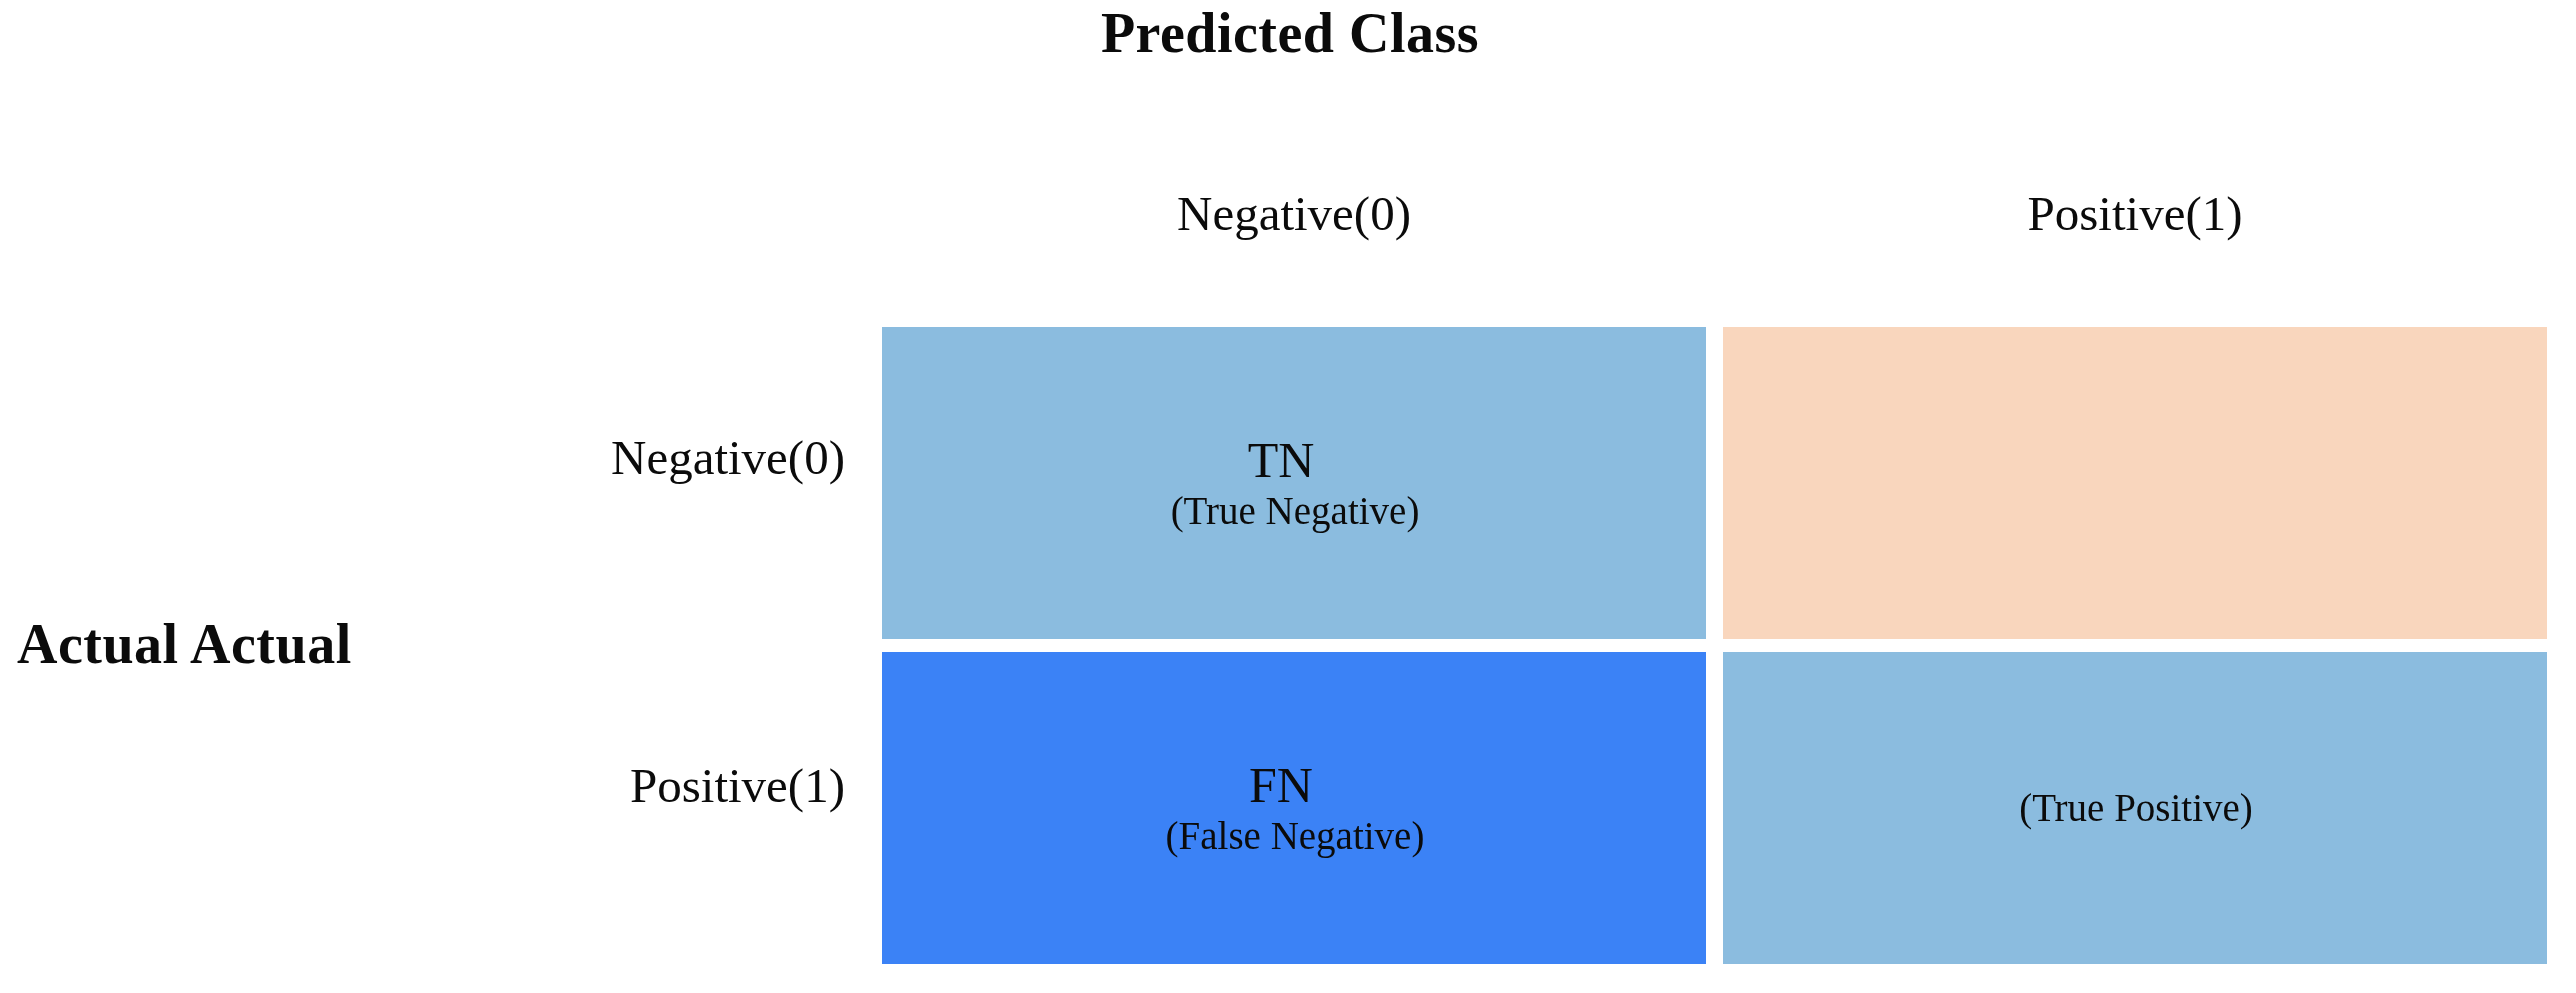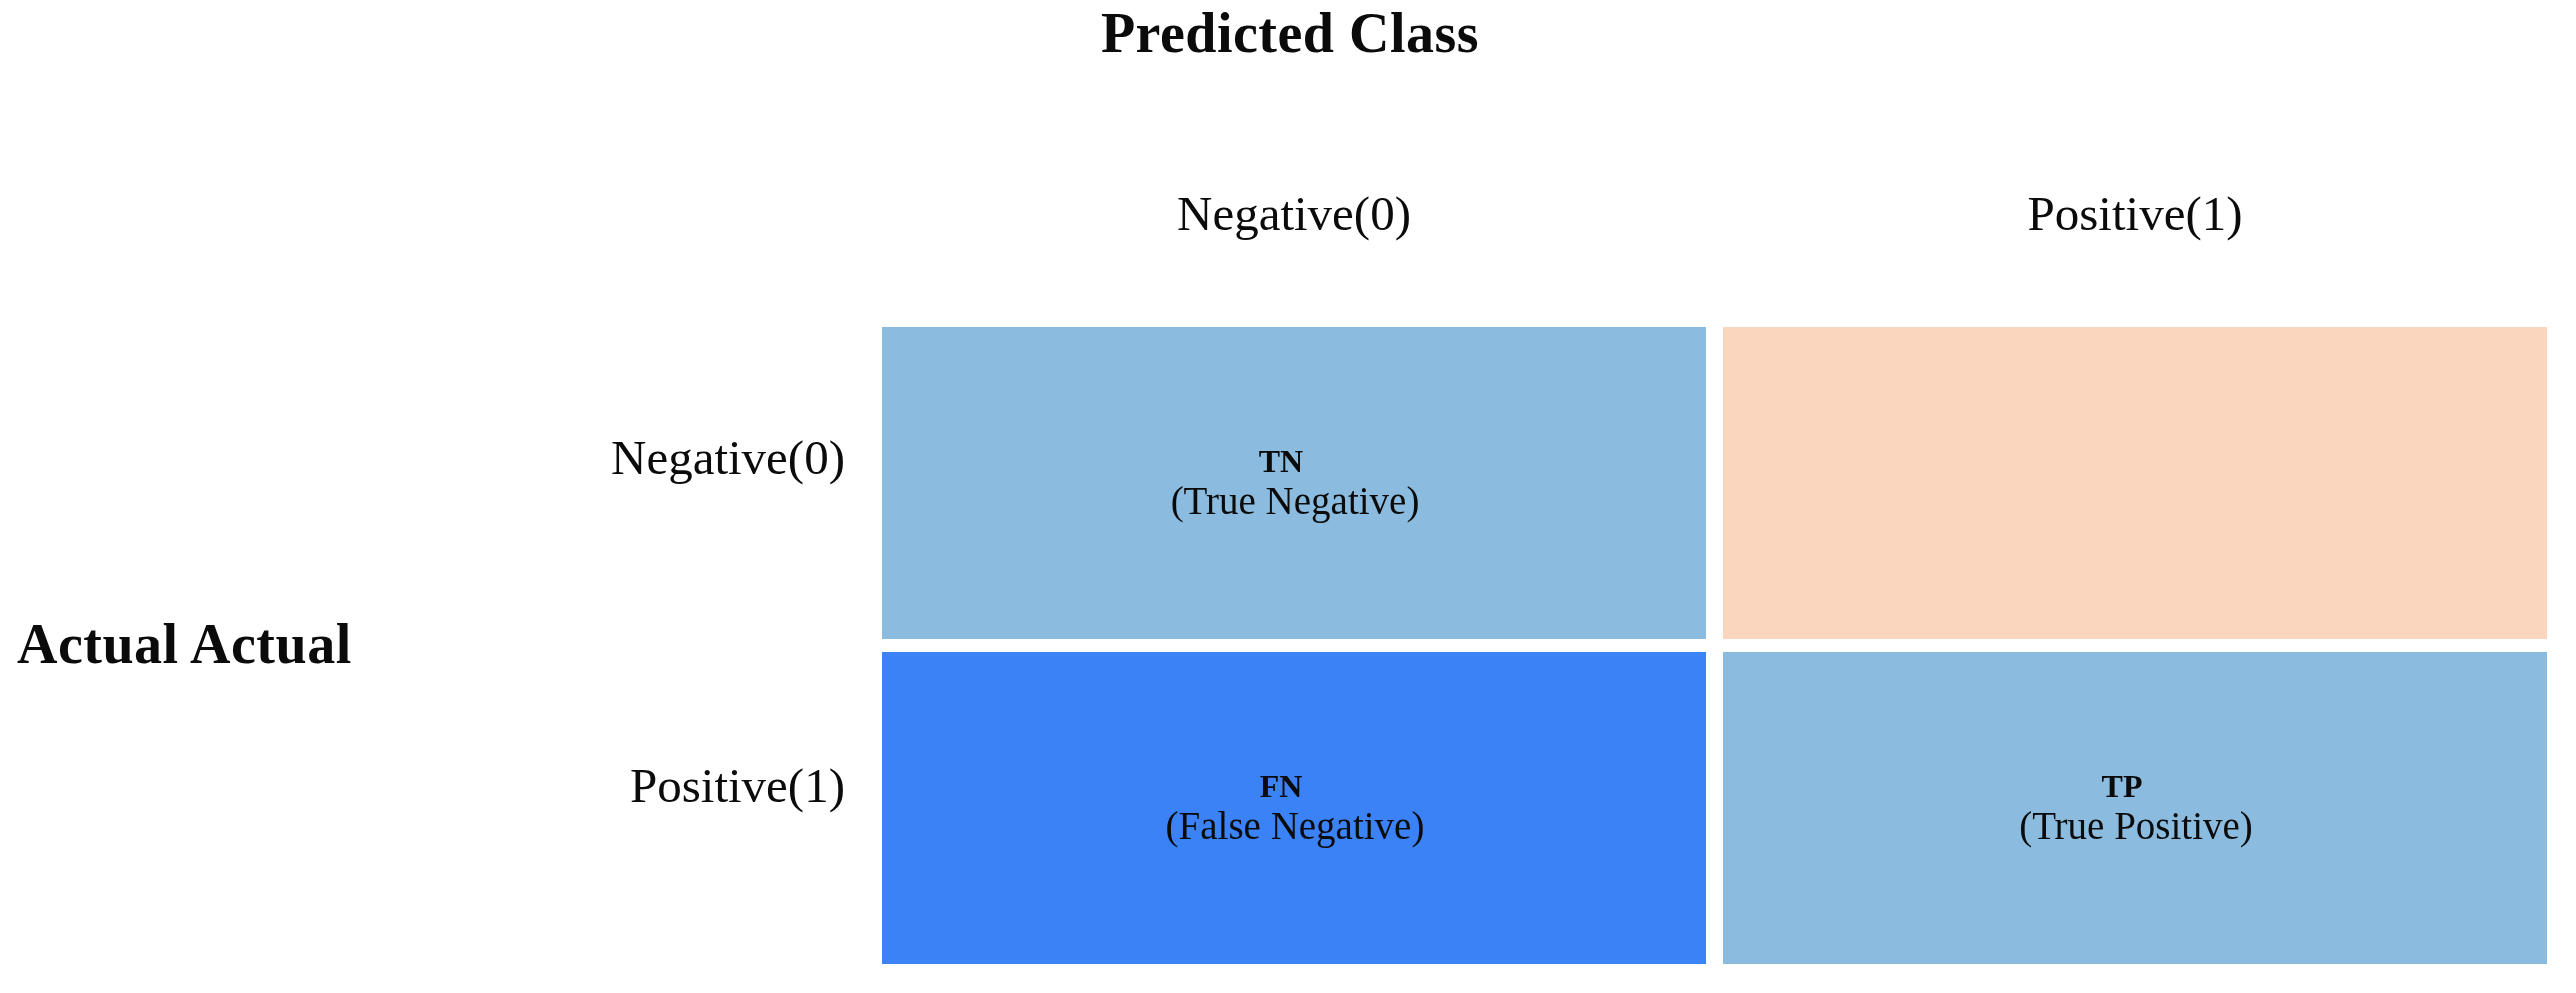--- a/index.html
+++ b/index.html
@@ -99,22 +99,22 @@
   .cell-r0c1 { left: 841px; top: 0px;   }
   .cell-r1c0 { left: 0px;   top: 325px; }
   .cell-r1c1 { left: 841px; top: 325px; }
 
   .cell-inner {
     transform: translateX(-13px);
     line-height: 1.14;
   }
 
   .cell-abbr {
-    font-size: 32px;
-    font-weight: bold;
+    font-size: 50px;
+    font-weight: normal;
   }
   .cell-full {
     font-size: 39px;
     font-weight: normal;
     white-space: nowrap;
     margin-left: 28px;
   }
 </style>
 </head>
 <body style="background: rgb(255, 255, 255); color: rgb(11, 11, 11);">
@@ -147,20 +147,19 @@
 
     <div class="matrix-cell cell-r1c0" style="background-color: #3b82f6;">
       <div class="cell-inner">
         <div class="cell-abbr">FN</div>
         <div class="cell-full">(False Negative)</div>
       </div>
     </div>
 
     <div class="matrix-cell cell-r1c1" style="background-color: rgb(139, 188, 223);">
       <div class="cell-inner">
-        <div class="cell-abbr">TP</div>
         <div class="cell-full">(True Positive)</div>
       </div>
     </div>
 
   </div>
 </div>
 
 
 </body></html>

